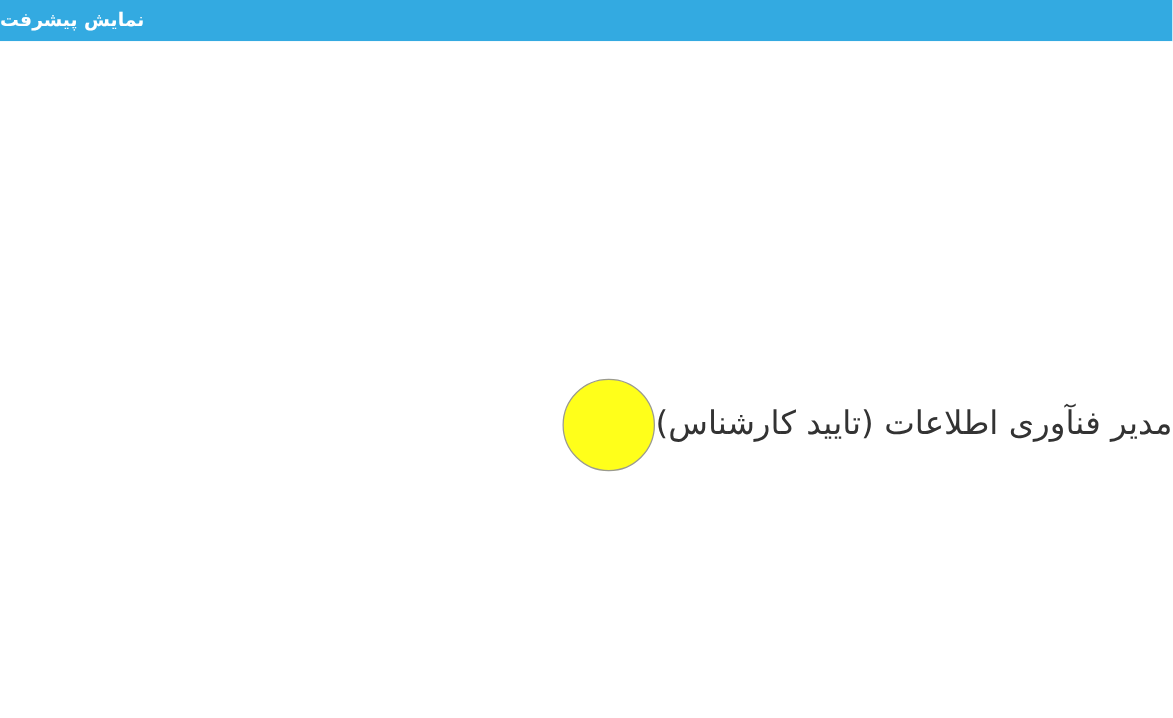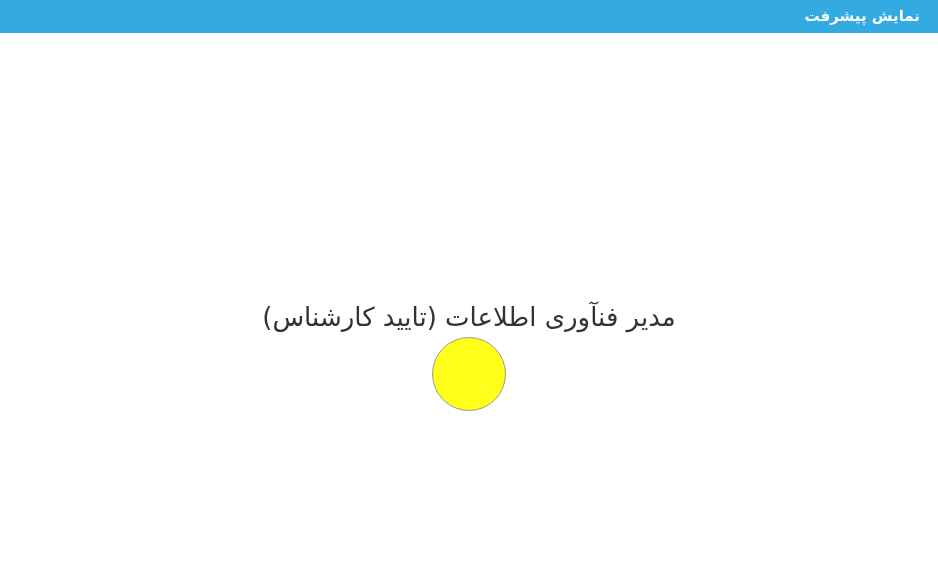--- a/index.html
+++ b/index.html
@@ -20,20 +20,21 @@
   .header-bar {
     position: absolute;
     top: 0;
     left: 0;
     width: 938px;
     height: 33px;
     background: #33aae1;
     box-sizing: border-box;
     display: flex;
     align-items: center;
+    justify-content: flex-end;
     padding: 0 18px 0 0;
   }
   .header-title {
     color: #ffffff;
     font-size: 15px;
     font-weight: bold;
     line-height: 1;
     letter-spacing: 0;
     white-space: nowrap;
     direction: rtl;
@@ -51,21 +52,21 @@
     overflow: hidden;
   }
 
   
   .node-group {
     position: absolute;
     left: 0;
     top: 267px;           
     width: 938px;
     display: flex;
-    flex-direction: column;
+    flex-direction: row;
     align-items: center;
   }
 
   .node-label {
     color: #333333;
     font-size: 26px;
     line-height: 34px;
     white-space: nowrap;
     direction: rtl;
     text-align: center;

